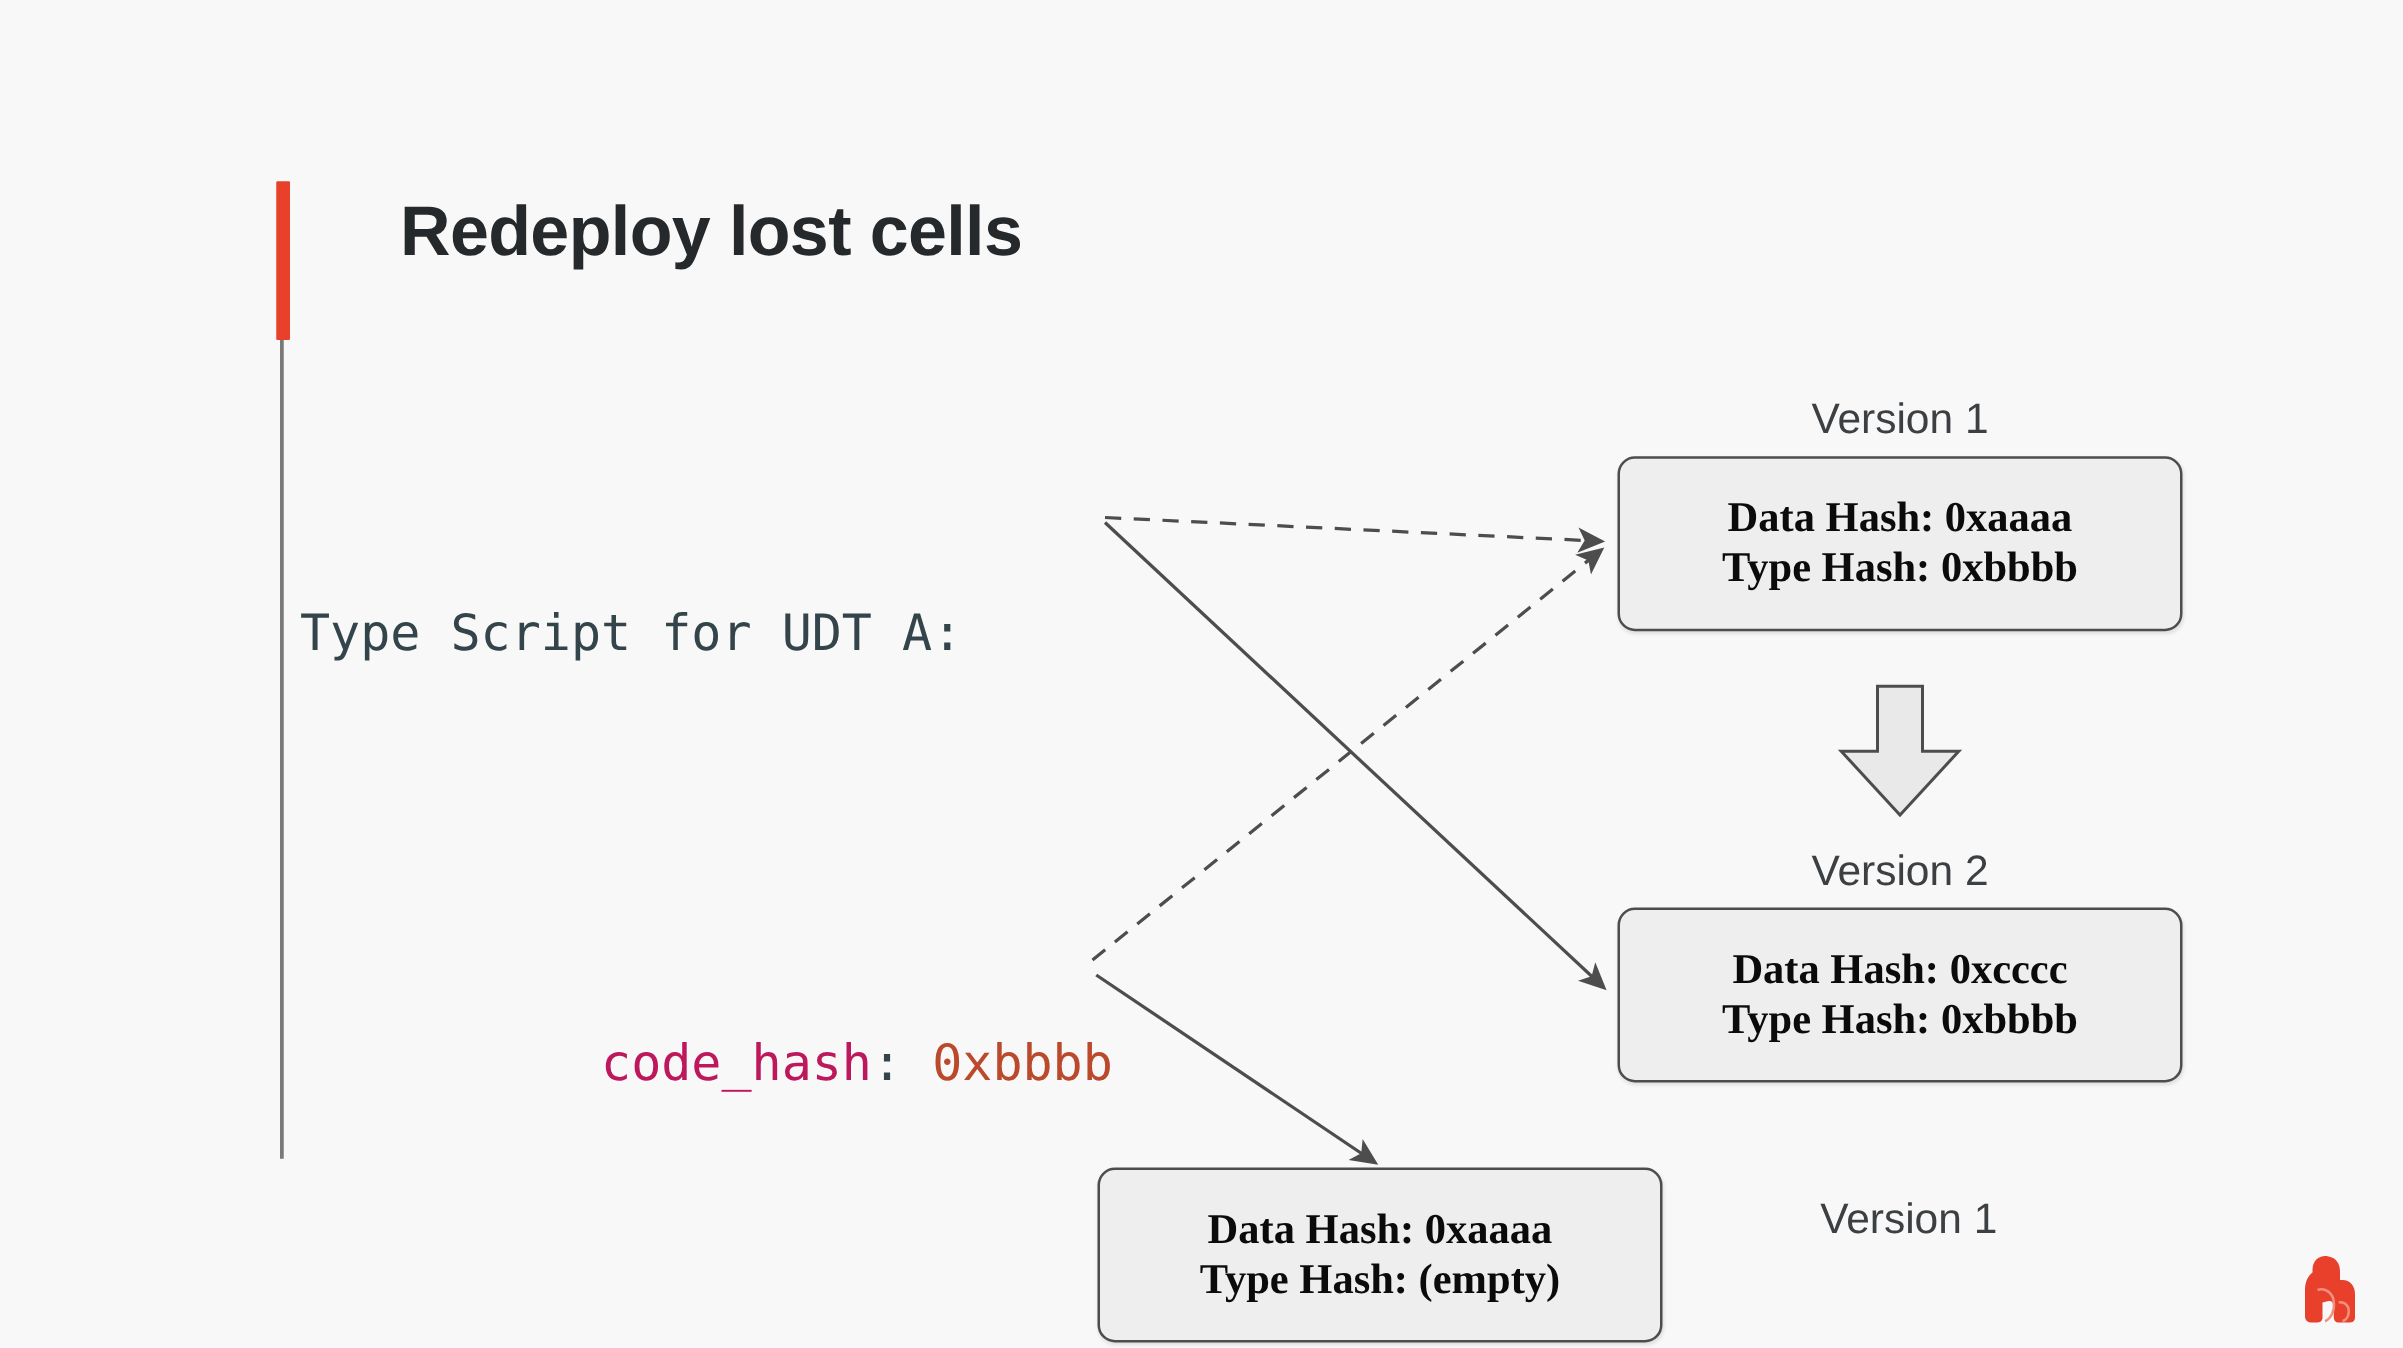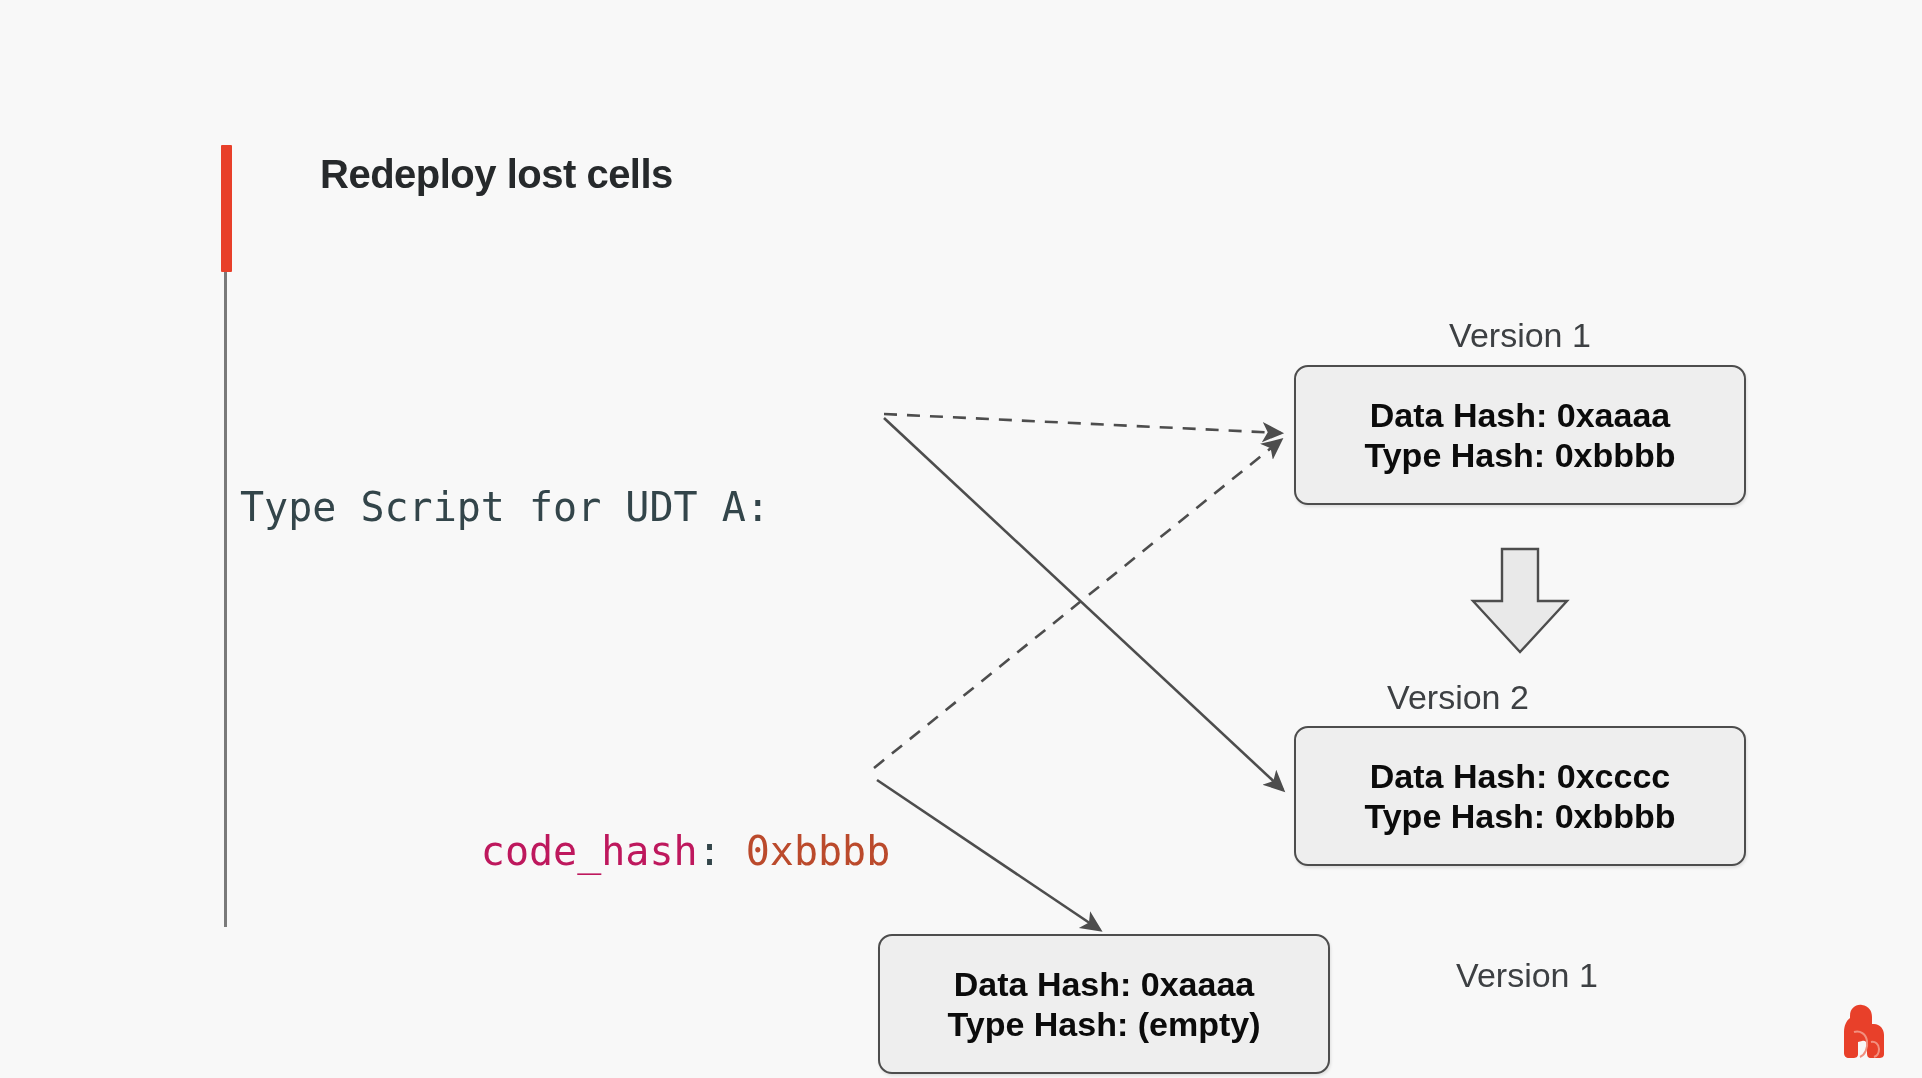--- a/index.html
+++ b/index.html
@@ -33,21 +33,21 @@
     width: 3px;
     height: 655px;
     background: #7a7a7a;
   }
 
   
   .slide-title {
     position: absolute;
     left: 320px;
     top: 152px;
-    font-size: 40px;
+    font-size: 56px;
     font-weight: bold;
     letter-spacing: -0.5px;
     color: #26292b;
     white-space: nowrap;
   }
 
   
   .code-block {
     position: absolute;
     left: 240px;
@@ -80,28 +80,28 @@
     display: flex;
     flex-direction: column;
     align-items: center;
     justify-content: center;
     color: #0b0b0b;
     font-size: 34px;
     font-weight: bold;
     line-height: 1.18;
     box-shadow: 1px 2px 3px rgba(0,0,0,0.10);
   }
-  .node-box .ln { white-space: nowrap; }
+  .node-box .ln { white-space: nowrap; font-family: Liberation Serif, serif; }
 
   #box-v1 { left: 1294px; top: 365px; width: 452px; height: 140px; }
   #box-v2 { left: 1294px; top: 726px; width: 452px; height: 140px; }
   #box-redeploy { left: 878px; top: 934px; width: 452px; height: 140px; }
 
   #label-v1 { left: 1294px; top: 316px; width: 452px; }
-  #label-v2 { left: 1232px; top: 678px; width: 452px; }
+  #label-v2 { left: 1294px; top: 678px; width: 452px; }
 
   #label-redeploy {
     position: absolute;
     left: 1352px;
     top: 955px;
     width: 350px;
     font-size: 34px;
     color: #3d4043;
     text-align: center;
     line-height: 1.22;

